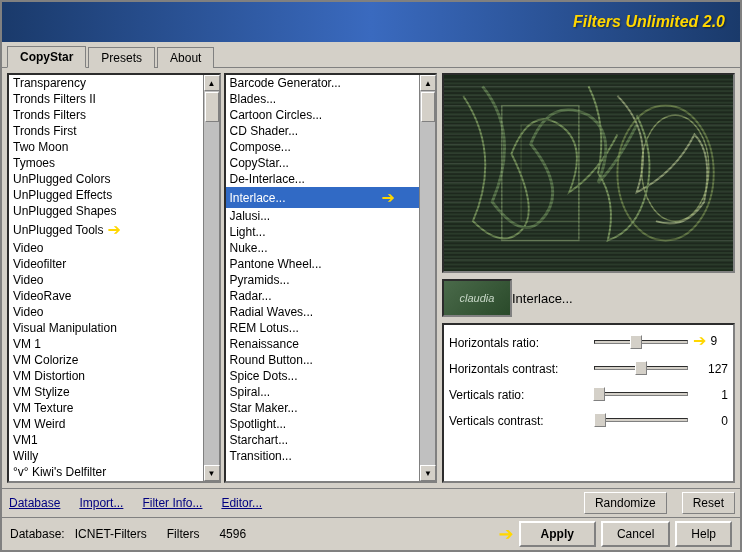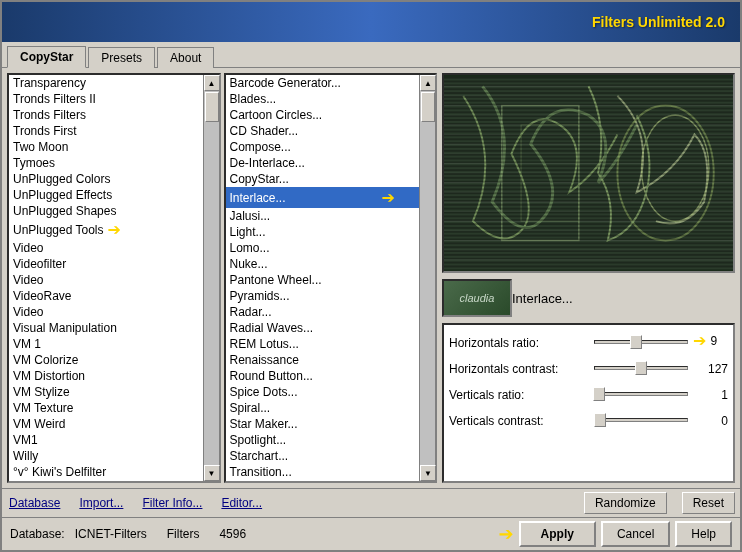--- a/index.html
+++ b/index.html
@@ -25,22 +25,23 @@
     .title-bar {
       background: linear-gradient(to right, #1a3a6b, #3a6abf, #1a3a6b);
       height: 40px;
       display: flex;
       align-items: center;
       justify-content: flex-end;
       padding-right: 15px;
     }
     .title-bar-text {
       color: #ffd700;
-      font-size: 14px;
+      font-size: 16px;
       font-weight: bold;
+      font-style: italic;
       text-shadow: 1px 1px 2px rgba(0,0,0,0.5);
     }
 
     
     .tab-bar {
       background: #d4d0c8;
       display: flex;
       align-items: flex-end;
       padding-left: 5px;
       padding-top: 3px;
@@ -387,29 +388,28 @@
         </div>
       </div>
 
       <div class="list-with-scroll">
         <div class="list-items-area">
           <div class="list-item">Barcode Generator...</div>
           <div class="list-item">Blades...</div>
           <div class="list-item">Cartoon Circles...</div>
           <div class="list-item">CD Shader...</div>
           <div class="list-item">Compose...</div>
+          <div class="list-item">CopyStar...</div>
           <div class="list-item">De-Interlace...</div>
-          <div class="list-item">CopyStar...</div>
           <div class="list-item highlighted" style="display:flex;align-items:center;justify-content:space-between;">
             <span>Interlace...</span>
             <span style="color:#ffd700;font-size:16px;margin-right:20px;">➔</span>
           </div>
           <div class="list-item">Jalusi...</div>
           <div class="list-item">Light...</div>
-          <div class="list-item">Lomo...</div>
           <div class="list-item">Nuke...</div>
           <div class="list-item">Pantone Wheel...</div>
           <div class="list-item">Pyramids...</div>
           <div class="list-item">Radar...</div>
           <div class="list-item">Radial Waves...</div>
           <div class="list-item">REM Lotus...</div>
           <div class="list-item">Renaissance</div>
           <div class="list-item">Round Button...</div>
           <div class="list-item">Spice Dots...</div>
           <div class="list-item">Spiral...</div>

